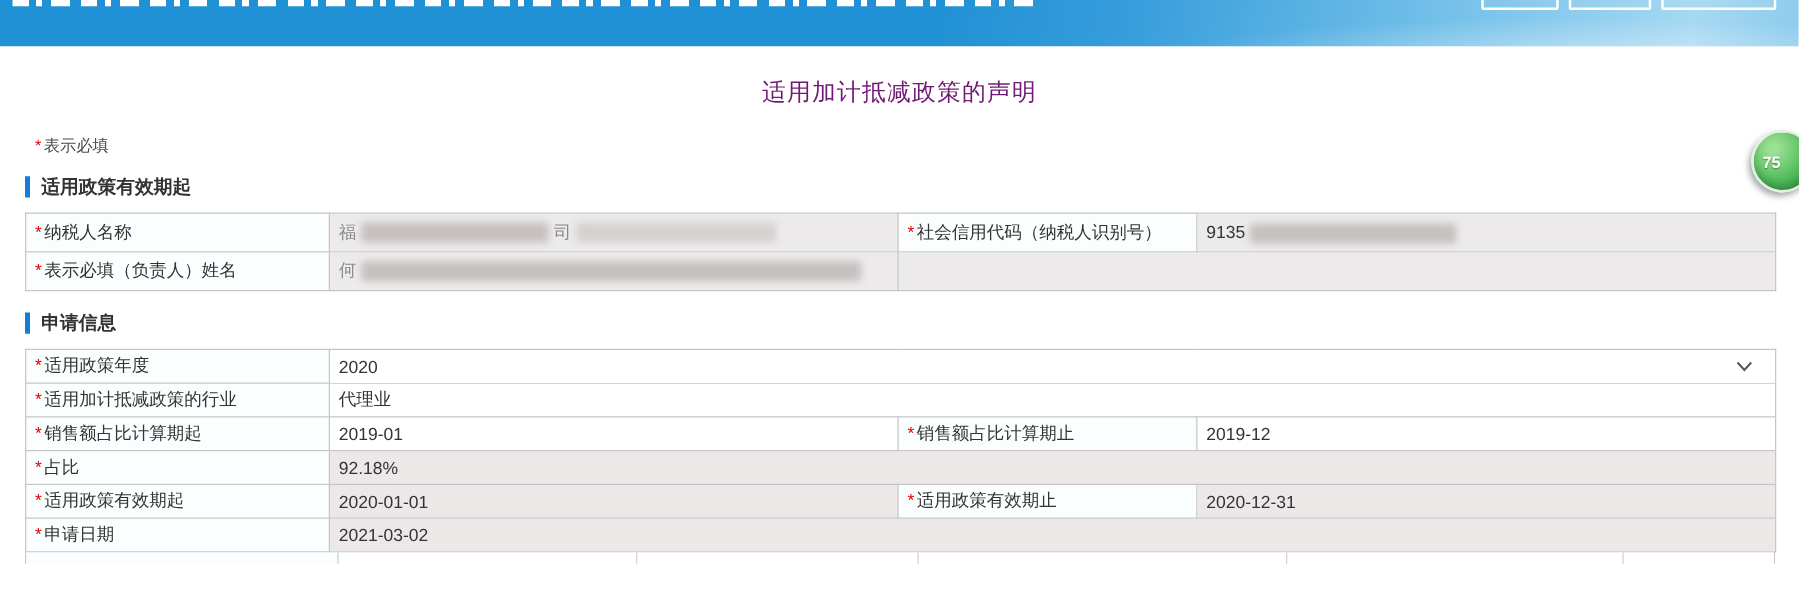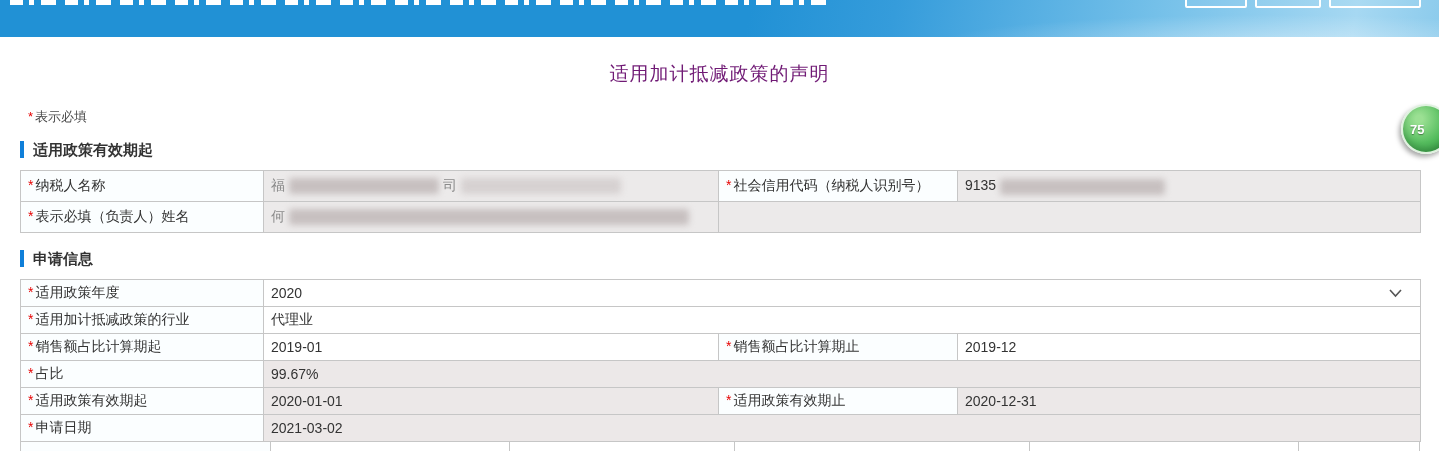--- a/index.html
+++ b/index.html
@@ -169,21 +169,21 @@
     <td class="val">2019-01</td>
     <td class="lbl">
       <span class="star">*</span><span>销售额占比计算期止</span>
     </td>
     <td class="val">2019-12</td>
   </tr>
   <tr>
     <td class="lbl">
       <span class="star">*</span><span>占比</span>
     </td>
-    <td class="val ro" colspan="3">99.67%</td>
+    <td class="val ro" colspan="3">92.18%</td>
   </tr>
   <tr>
     <td class="lbl">
       <span class="star">*</span><span>适用政策有效期起</span>
     </td>
     <td class="val ro">2020-01-01</td>
     <td class="lbl">
       <span class="star">*</span><span>适用政策有效期止</span>
     </td>
     <td class="val ro">2020-12-31</td>

